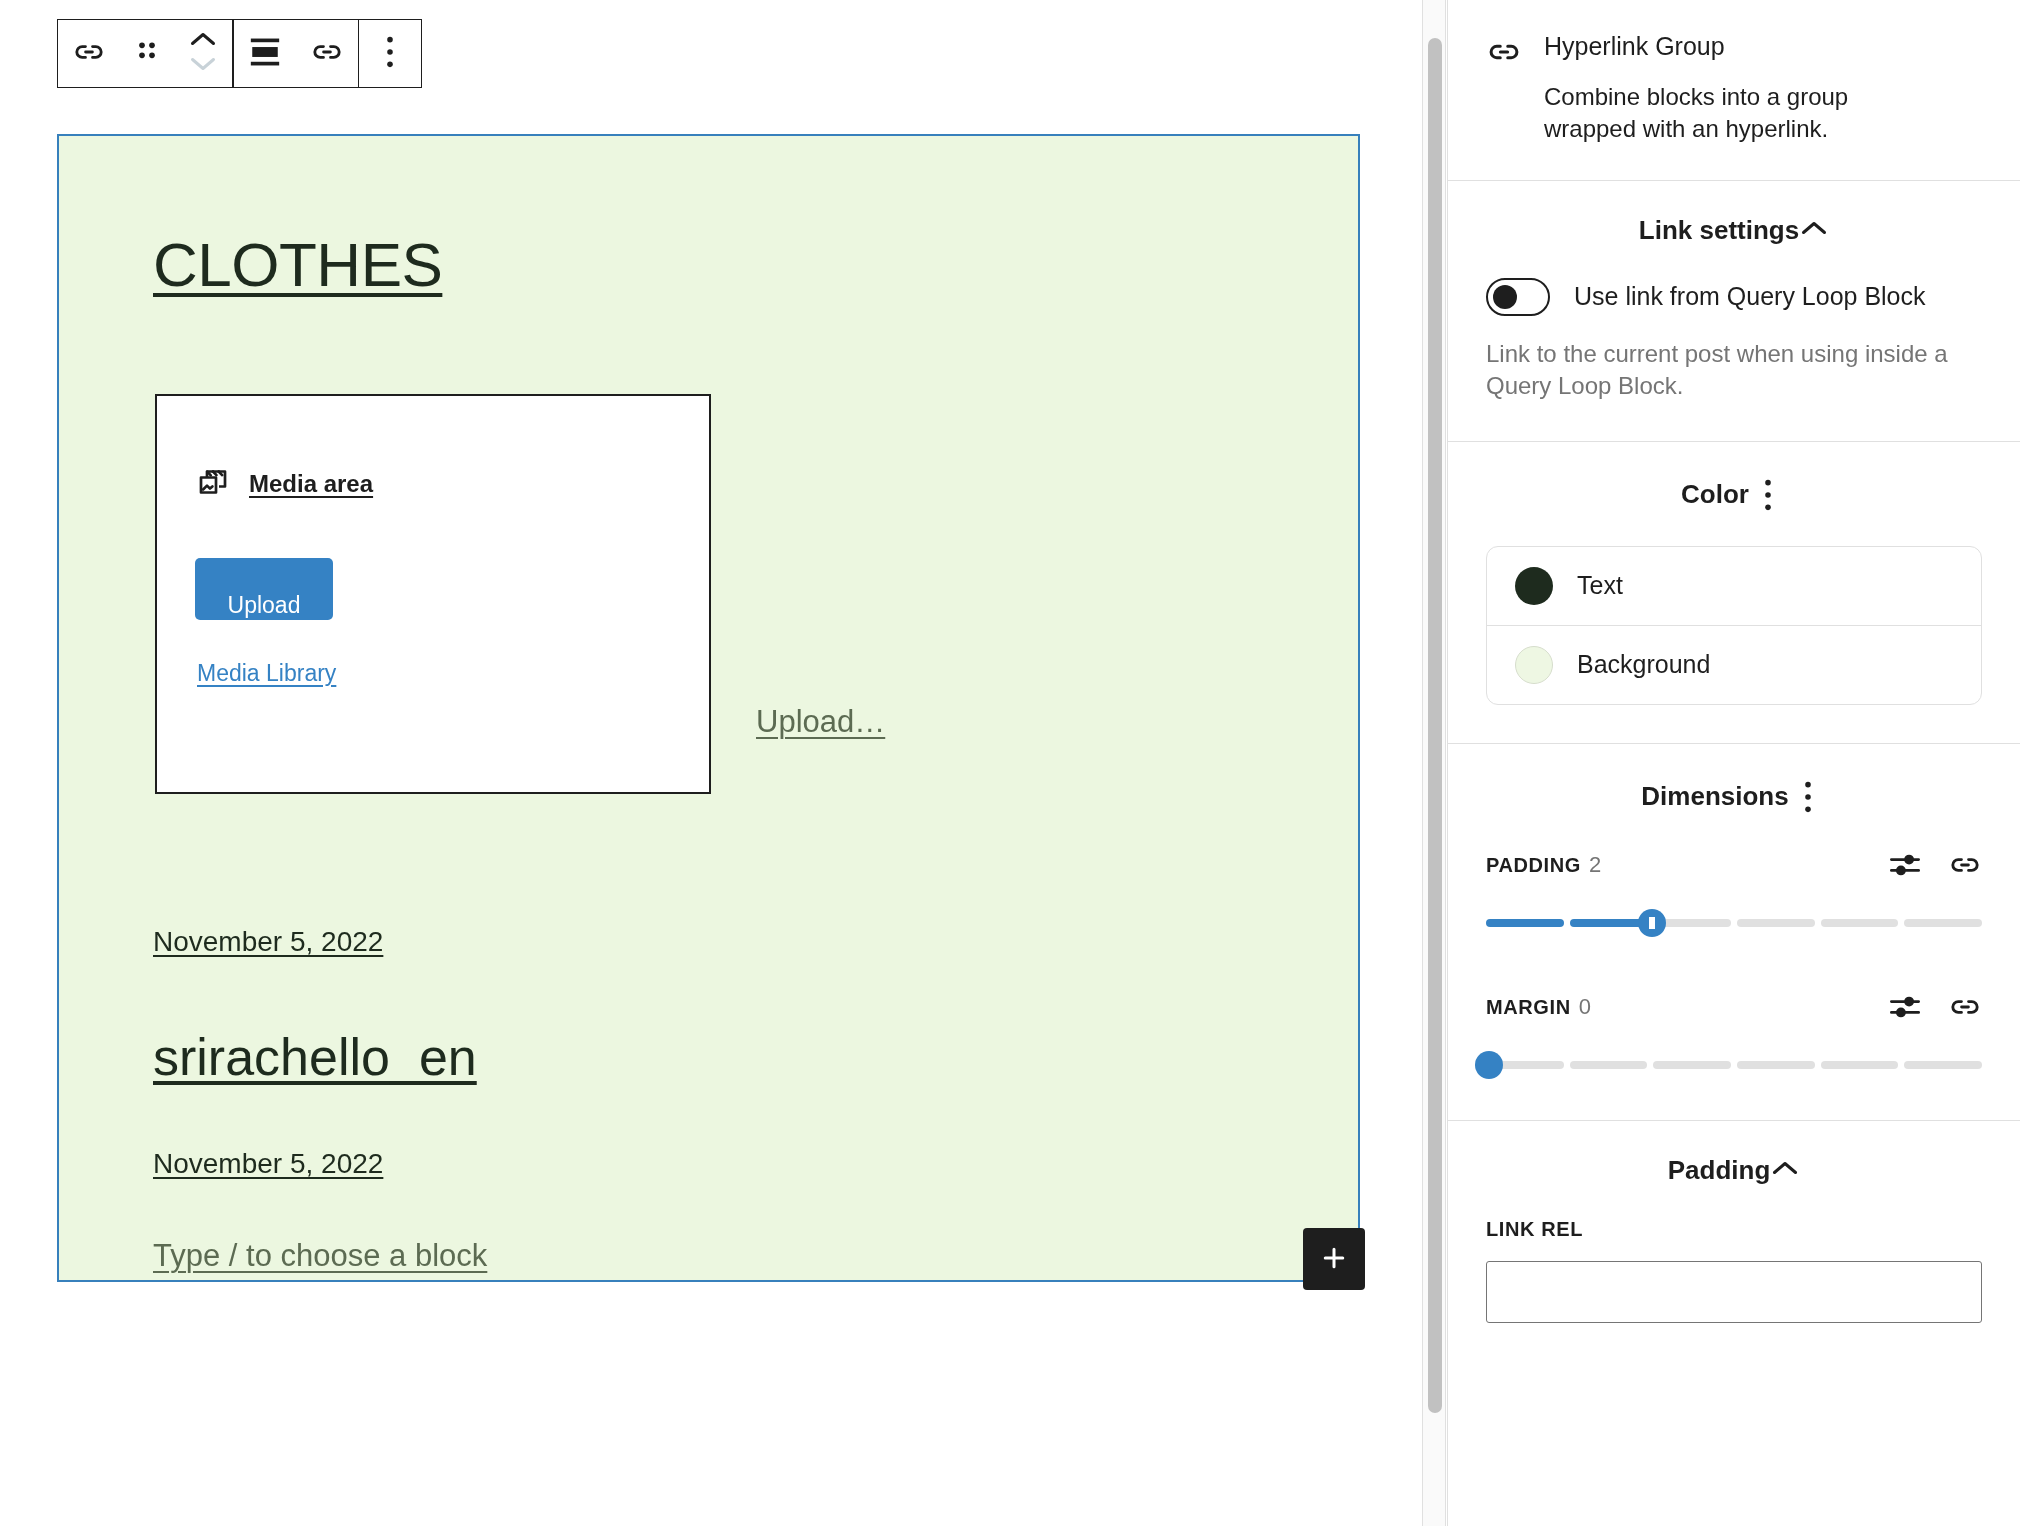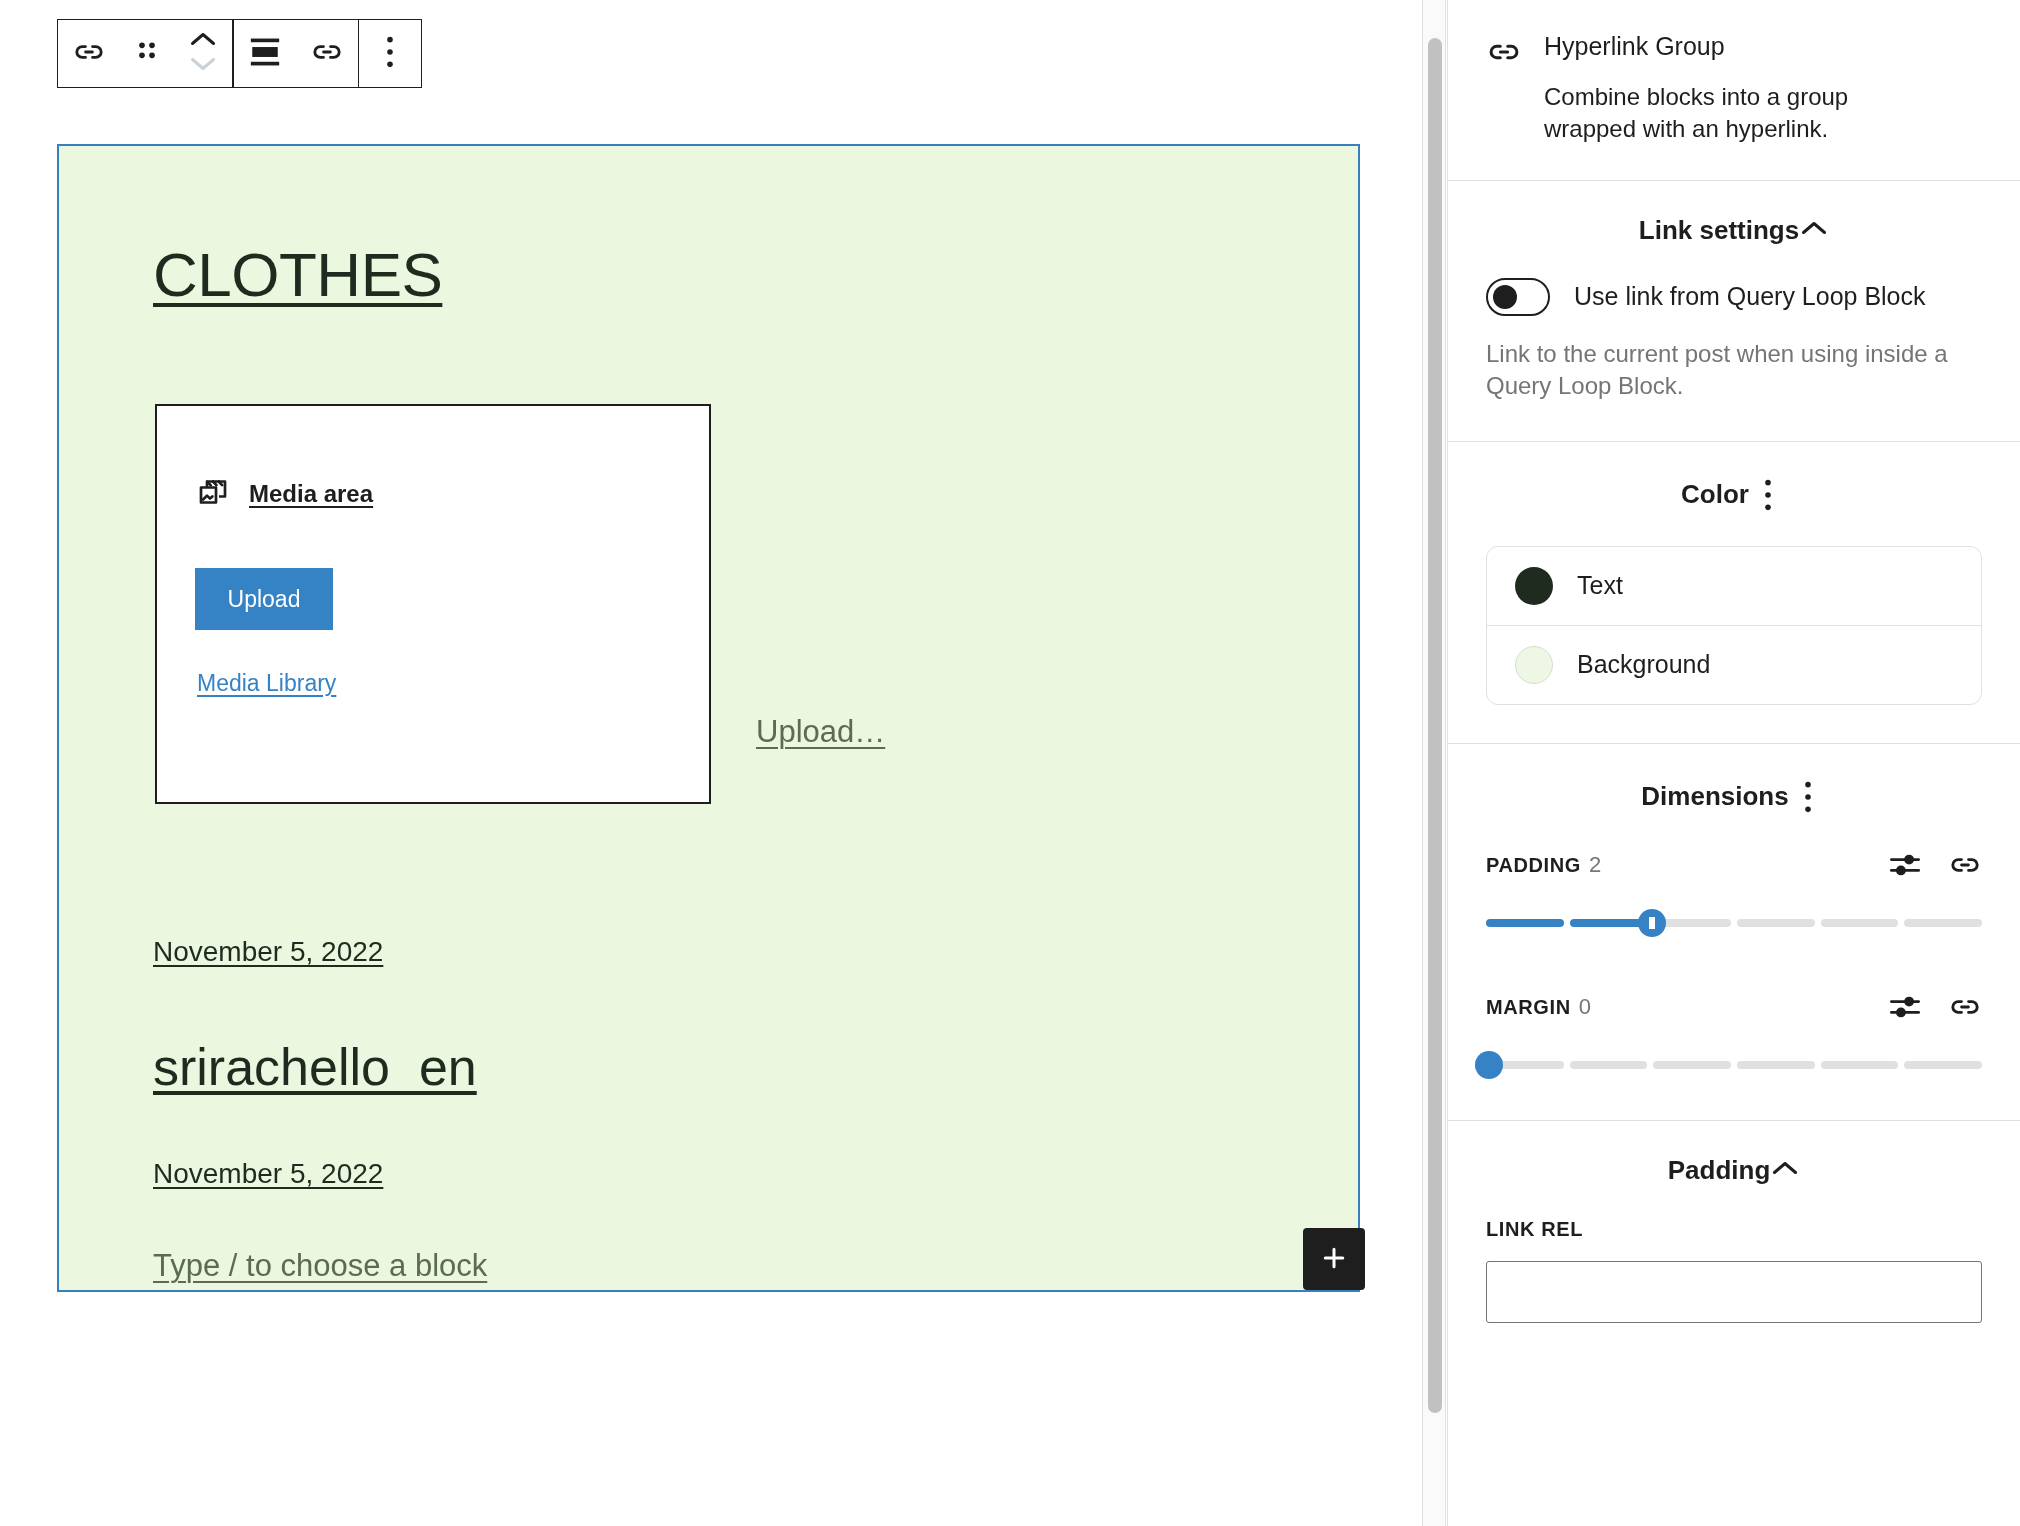--- a/index.html
+++ b/index.html
@@ -38,21 +38,21 @@
   .tb-btn.narrow { width: 54px; }
   .tb-mover {
     width: 58px; height: 100%;
     display: flex; flex-direction: column; align-items: center; justify-content: center;
     gap: 3px; cursor: pointer;
   }
 
   
   .group-block {
     position: absolute;
-    left: 57px; top: 144px;
+    left: 57px; top: 134px;
     width: 1303px; height: 1148px;
     background: #ecf7e0;
     border: 2.5px solid #3780bc;
   }
   .group-inner { position: relative; width: 100%; height: 100%; }
 
   .heading-clothes {
     position: absolute; left: 94px; top: 98px;
     font-size: 62px; line-height: 1;
     font-weight: 400; color: #1e2b1e;
@@ -76,24 +76,24 @@
   }
   .media-head-label {
     font-size: 24px; font-weight: 700; color: #1e1e1e;
     text-decoration: underline; text-decoration-thickness: 2px;
     text-underline-offset: 4px;
   }
   .upload-btn {
     position: absolute; left: 38px; top: 162px;
     width: 138px; height: 62px;
     background: #3582c4; color: #ffffff;
-    border: none; border-radius: 0;
+    border: none; border-radius: 5px;
     font-family: "Liberation Sans", sans-serif;
     font-size: 23px; line-height: 62px;
-    text-align: center; cursor: pointer; padding: 0;
+    text-align: center; cursor: pointer; padding: 16px;
   }
   .media-library-link {
     position: absolute; left: 40px; top: 264px;
     font-size: 23px; color: #3582c4;
     text-decoration: underline; text-underline-offset: 4px;
     cursor: pointer;
   }
 
   .content-placeholder {
     position: absolute; left: 697px; top: 568px;

